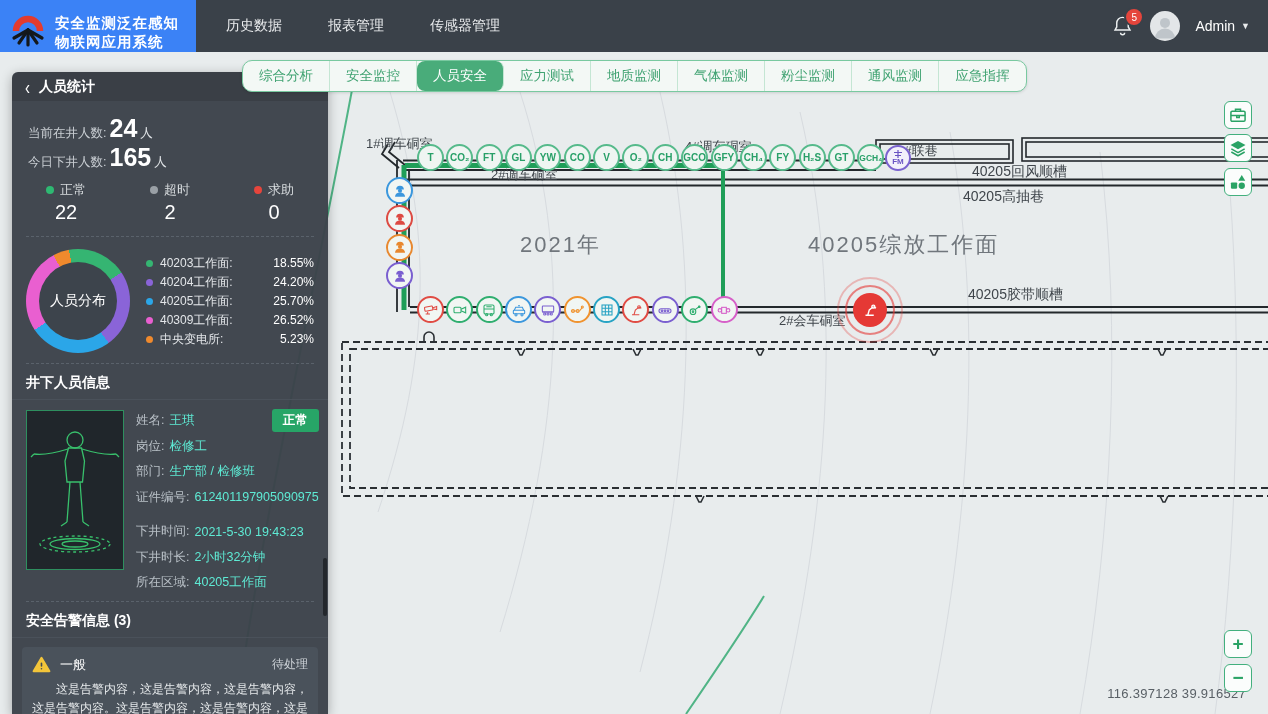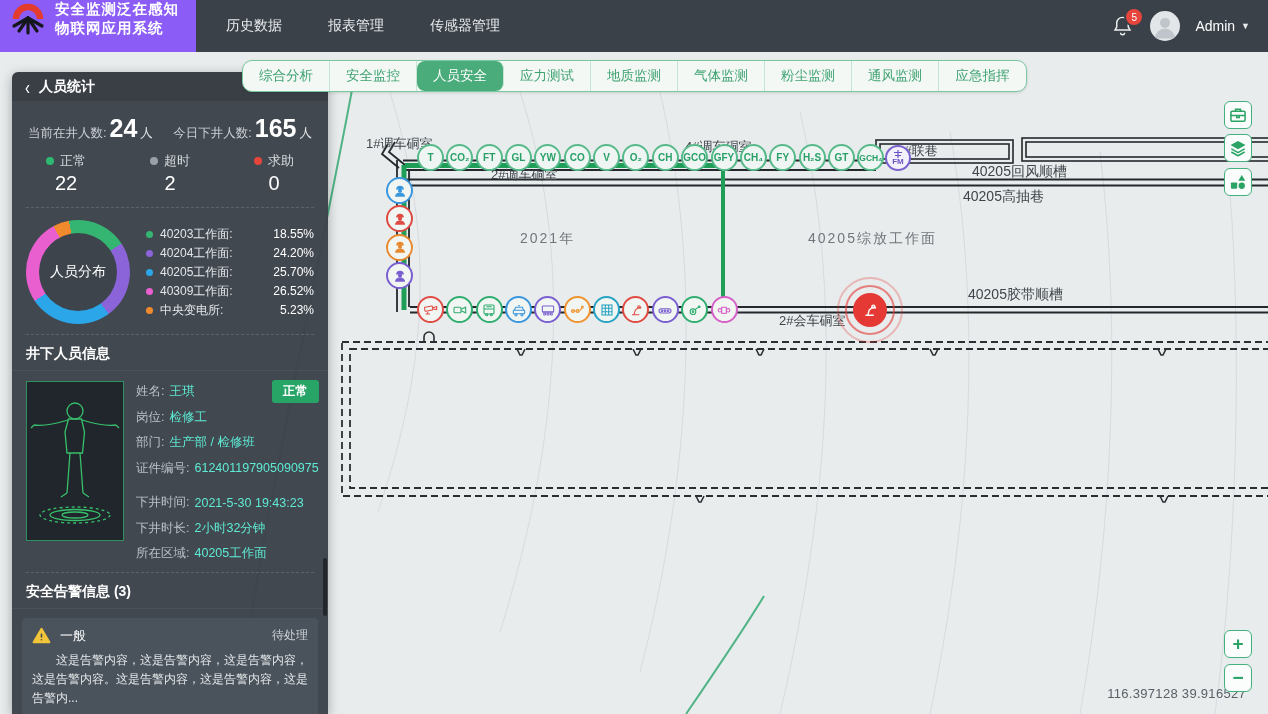--- a/index.html
+++ b/index.html
@@ -1,41 +1,41 @@
 <!DOCTYPE html>
 <html><head>
 <meta charset="utf-8">
 <style>
   html,body{margin:0;padding:0;background:#d8dde0;font-family:"Liberation Sans","DejaVu Sans",sans-serif;}
   .stage{position:relative;width:1268px;height:714px;background:#e8eced;overflow:hidden;}
 
   
   .topbar{position:absolute;top:0;left:0;right:0;height:52px;background:#3a4149;display:flex;align-items:center;z-index:50;}
-  .brand{width:196px;height:52px;background:#8b5cf6;display:flex;align-items:flex-start;gap:7px;padding-left:8px;box-sizing:border-box;flex:none;}
+  .brand{width:196px;height:52px;background:#3b82f6;display:flex;align-items:flex-end;gap:7px;padding-left:8px;box-sizing:border-box;flex:none;}
   .brand-title{color:#fff;font-weight:bold;font-size:14.5px;line-height:1.3;letter-spacing:1px;}
   .nav-items{display:flex;gap:46px;margin-left:30px;}
   .nav-item{color:#e9ebed;font-size:14px;cursor:pointer;}
   .top-right{margin-left:auto;display:flex;align-items:center;gap:15px;padding-right:18px;}
   .bell-wrap{position:relative;width:24px;height:24px;}
   .bell-badge{position:absolute;top:-7px;right:-9px;min-width:16px;height:16px;background:#e5453c;color:#fff;border-radius:50%;font-size:10px;display:flex;align-items:center;justify-content:center;border:2px solid #3a4149;box-sizing:content-box;}
   .avatar{width:30px;height:30px;border-radius:50%;background:#e3e6e8;position:relative;overflow:hidden;}
   .admin{color:#fff;font-size:14px;display:flex;align-items:center;gap:6px;cursor:pointer;}
   .caret{font-size:9px;color:#e9ebed;}
 
   
   .tabs{position:absolute;left:242px;top:60px;height:30px;display:flex;z-index:40;background:#f3f8f5;border:1px solid #79c9a0;border-radius:10px;overflow:hidden;box-shadow:0 1px 3px rgba(0,0,0,.12);}
   .tab{width:87px;box-sizing:border-box;display:flex;align-items:center;justify-content:center;font-size:13.5px;color:#3fa271;border-right:1px solid #c4e6d3;cursor:pointer;white-space:nowrap;}
   .tab:last-child{border-right:none;}
   .tab.active{background:#49ac7a;color:#fff;border-radius:8px;}
 
   
   .sidebar{position:absolute;left:12px;top:72px;width:316px;height:642px;background:rgba(60,66,74,.97);border-radius:6px 6px 0 0;z-index:30;color:#fff;overflow:hidden;box-shadow:0 3px 12px rgba(0,0,0,.3);}
   .sb-header{height:29px;display:flex;align-items:center;gap:9px;padding:0 13px;font-size:14px;font-weight:bold;background:rgba(0,0,0,.12);}
   .sb-back{font-size:15px;font-weight:normal;cursor:pointer;transform:scaleY(1.3);}
-  .sb-stats{display:flex;justify-content:space-between;padding:13px 16px 3px;}
+  .sb-stats{display:flex;justify-content:flex-end;padding:13px 16px 3px;flex-direction:column;}
   .stat .lab{font-size:12.5px;color:#c9ced3;}
   .stat .num{font-size:25px;font-weight:bold;color:#fff;margin:0 3px;}
   .stat .unit{font-size:12.5px;color:#dfe3e6;}
   .sb-status{display:flex;justify-content:space-between;padding:6px 34px 10px;text-align:center;}
   .st .line1{display:flex;align-items:center;gap:6px;font-size:13px;color:#d6dadd;}
   .st .dot{width:8px;height:8px;border-radius:50%;}
   .st .num{font-size:20px;font-weight:normal;margin-top:2px;}
   .dashed{border-top:1px dashed #5a626b;margin:2px 14px;}
   .dist{display:flex;align-items:center;gap:16px;padding:10px 14px 8px;}
   .donut{width:104px;height:104px;border-radius:50%;position:relative;flex:none;}
@@ -58,21 +58,21 @@
   .ahead{display:flex;align-items:center;gap:9px;}
   .alevel{font-size:13px;color:#fff;}
   .astatus{margin-left:auto;color:#cdd2d7;}
   .acontent{margin-top:6px;color:#e6e9eb;line-height:1.6;text-indent:2em;}
   .sb-thumb{position:absolute;right:1px;top:486px;width:4px;height:58px;background:#23272c;border-radius:2px;}
 
   
   .mapsvg{position:absolute;left:0;top:52px;z-index:1;}
   .mlabel{position:absolute;color:#3f454b;font-size:13px;z-index:11;white-space:nowrap;}
   .mlabel.md{font-size:14px;}
-  .mlabel.big{font-size:14px;color:#70767c;letter-spacing:2px;z-index:5;}
+  .mlabel.big{font-size:22px;color:#70767c;letter-spacing:2px;z-index:5;}
   .ml1{left:366px;top:135px;} .ml2{left:491px;top:166px;} .ml3{left:685px;top:138px;z-index:8;}
   .ml4{left:897px;top:142px;} .ml5{left:972px;top:163px;} .ml6{left:963px;top:188px;}
   .ml7{left:520px;top:230px;} .ml8{left:808px;top:230px;} .ml9{left:968px;top:286px;} .ml10{left:779px;top:312px;}
   .sensor{position:absolute;top:144px;width:27px;height:27px;box-sizing:border-box;border-radius:50%;background:#eff5f2;border:2px solid #56ba8b;color:#28a068;font-weight:bold;font-size:10px;display:flex;align-items:center;justify-content:center;z-index:12;cursor:pointer;}
   .sensor.small{font-size:8.5px;}
   .pmark{position:absolute;left:386px;width:27px;height:27px;box-sizing:border-box;border-radius:50%;background:#f1f6f3;border:2px solid currentColor;display:flex;align-items:center;justify-content:center;z-index:12;cursor:pointer;}
   .equip{position:absolute;top:296px;width:27px;height:27px;box-sizing:border-box;border-radius:50%;background:#f1f6f3;border:2px solid currentColor;display:flex;align-items:center;justify-content:center;z-index:12;cursor:pointer;}
   .fm{position:absolute;left:885px;top:145px;width:26px;height:26px;box-sizing:border-box;border:2px solid #7a62cf;border-radius:50%;background:#f3f1fb;color:#6a54c4;display:flex;flex-direction:column;align-items:center;justify-content:center;z-index:12;}
   .fm span{font-size:8px;font-weight:bold;line-height:1;}
   .alarm{position:absolute;left:853px;top:293px;width:34px;height:34px;border-radius:50%;background:#e53935;display:flex;align-items:center;justify-content:center;z-index:13;cursor:pointer;}

